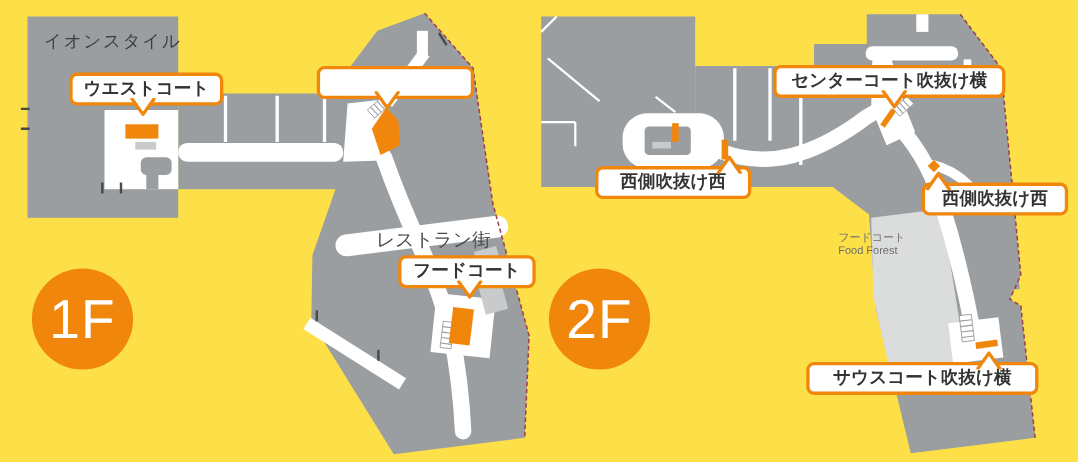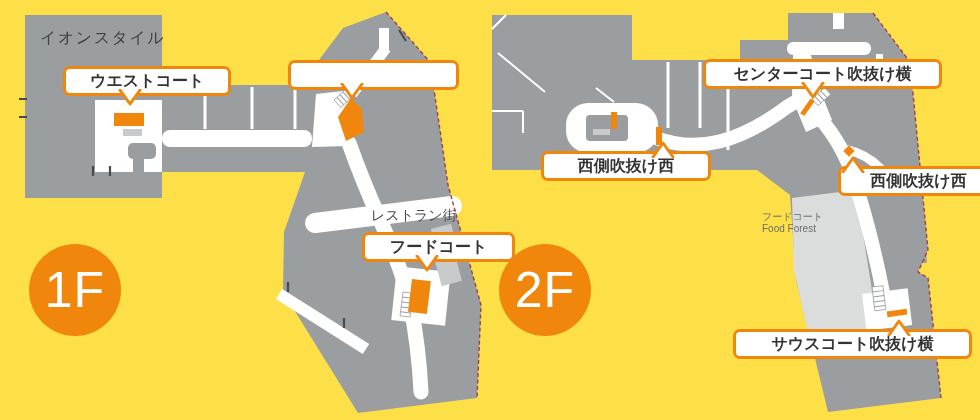--- a/index.html
+++ b/index.html
@@ -23,37 +23,37 @@
   .o{fill:var(--orange);}
   .fc{fill:var(--foodcourt-gray);}
   .wl{stroke:#ffffff;fill:none;}
   .red{stroke:var(--boundary-red);fill:none;stroke-width:1.4;stroke-dasharray:4 2.5;}
   .tick{stroke:#4a4a4a;stroke-width:2.2;fill:none;}
   .esc-bg{fill:#fff;stroke:var(--building-gray);stroke-width:0.8;}
   .esc-s{stroke:var(--building-gray);stroke-width:1;fill:none;}
   
   .callout{
     position:absolute;background:#fff;border:3px solid var(--orange);
-    border-radius:7px;padding:0 24px;height:24px;line-height:24px;
+    border-radius:7px;padding:0 10px;height:24px;line-height:24px;
     font-size:16px;font-weight:700;color:var(--text-dark);
     white-space:nowrap;text-align:center;z-index:5;
   }
   .tail{position:absolute;width:24px;height:17px;z-index:6;}
   .tail.down{bottom:-13px;}
   .tail.up{top:-13px;}
   
   .badge{
     position:absolute;width:92px;height:92px;border-radius:50%;
     background:var(--orange);color:#fff;display:flex;align-items:center;
     justify-content:center;font-size:50px;font-weight:500;letter-spacing:1px;z-index:4;text-align:center;
   }
   
   .map-text{position:absolute;z-index:3;}
   .aeon-text{left:40px;top:28px;font-size:16px;font-weight:500;letter-spacing:1.5px;color:#3E3E42;}
-  .restaurant-text{left:342px;top:207px;font-size:14px;color:#4a4a4a;margin-left:29px;}
+  .restaurant-text{left:342px;top:207px;font-size:17px;color:#4a4a4a;}
   .foodcourt-text{left:762px;top:211px;width:80px;text-align:left;font-size:10px;line-height:11.5px;color:#6d6d6d;}
   .foodcourt-text span{display:block;}
 </style>
 </head>
 <body>
 
 <div class="stage">
 
   <svg class="map" width="980" height="420" viewBox="0 0 980 420">
 

